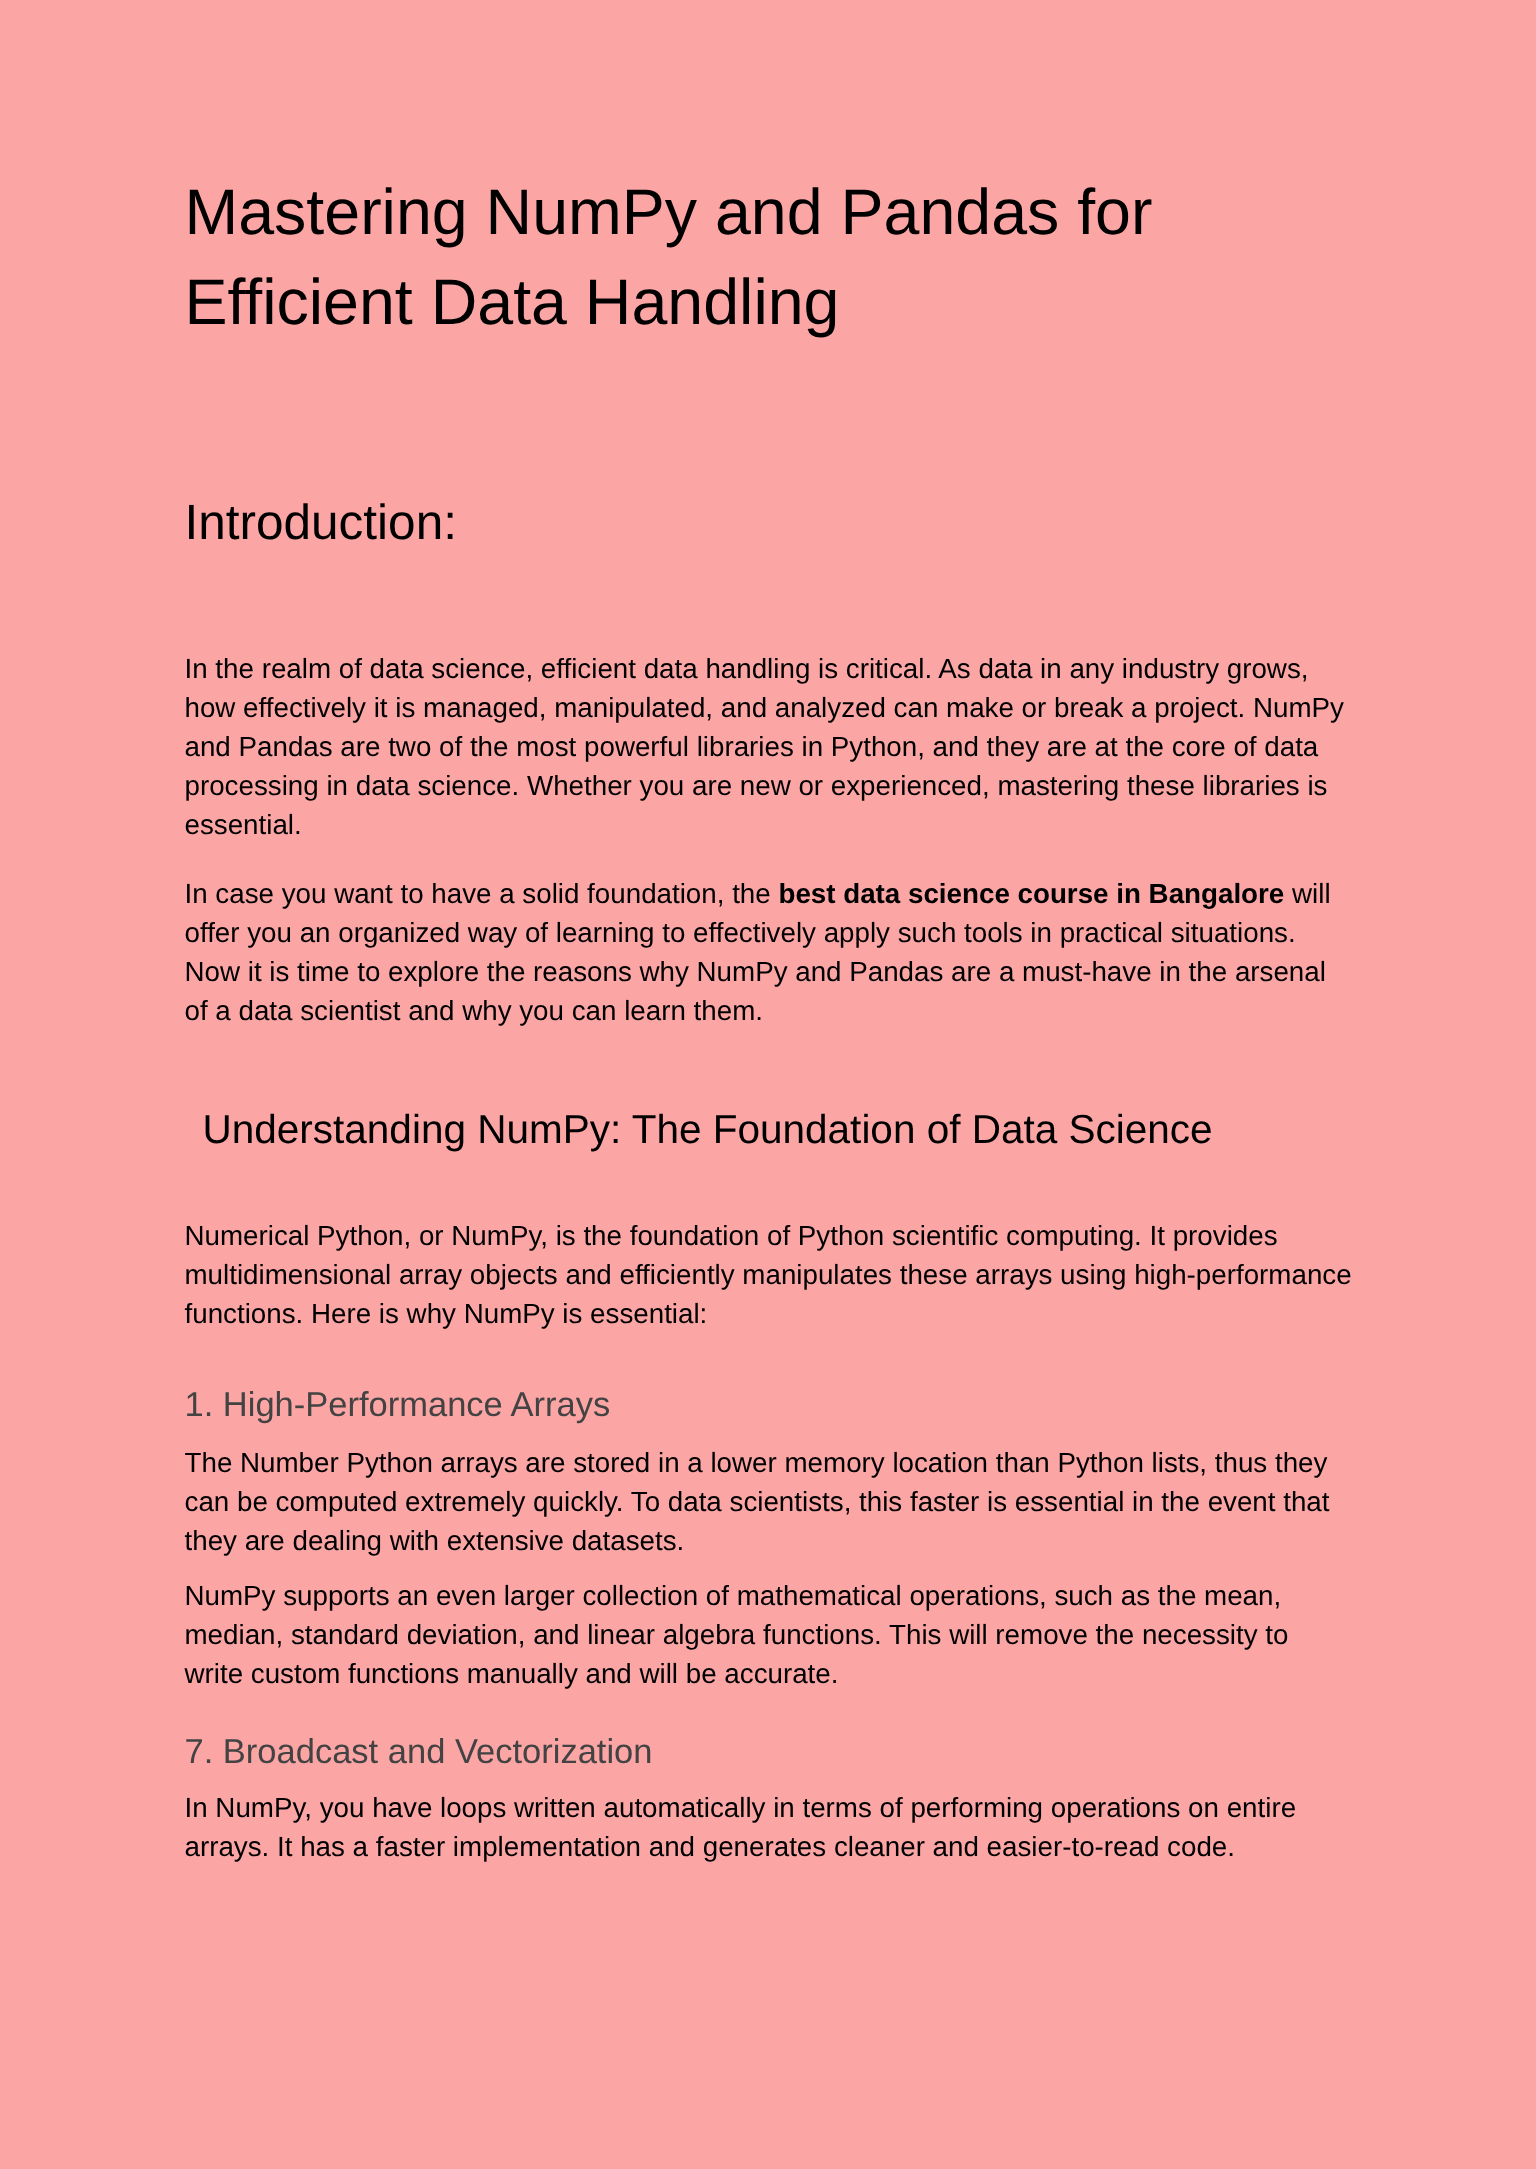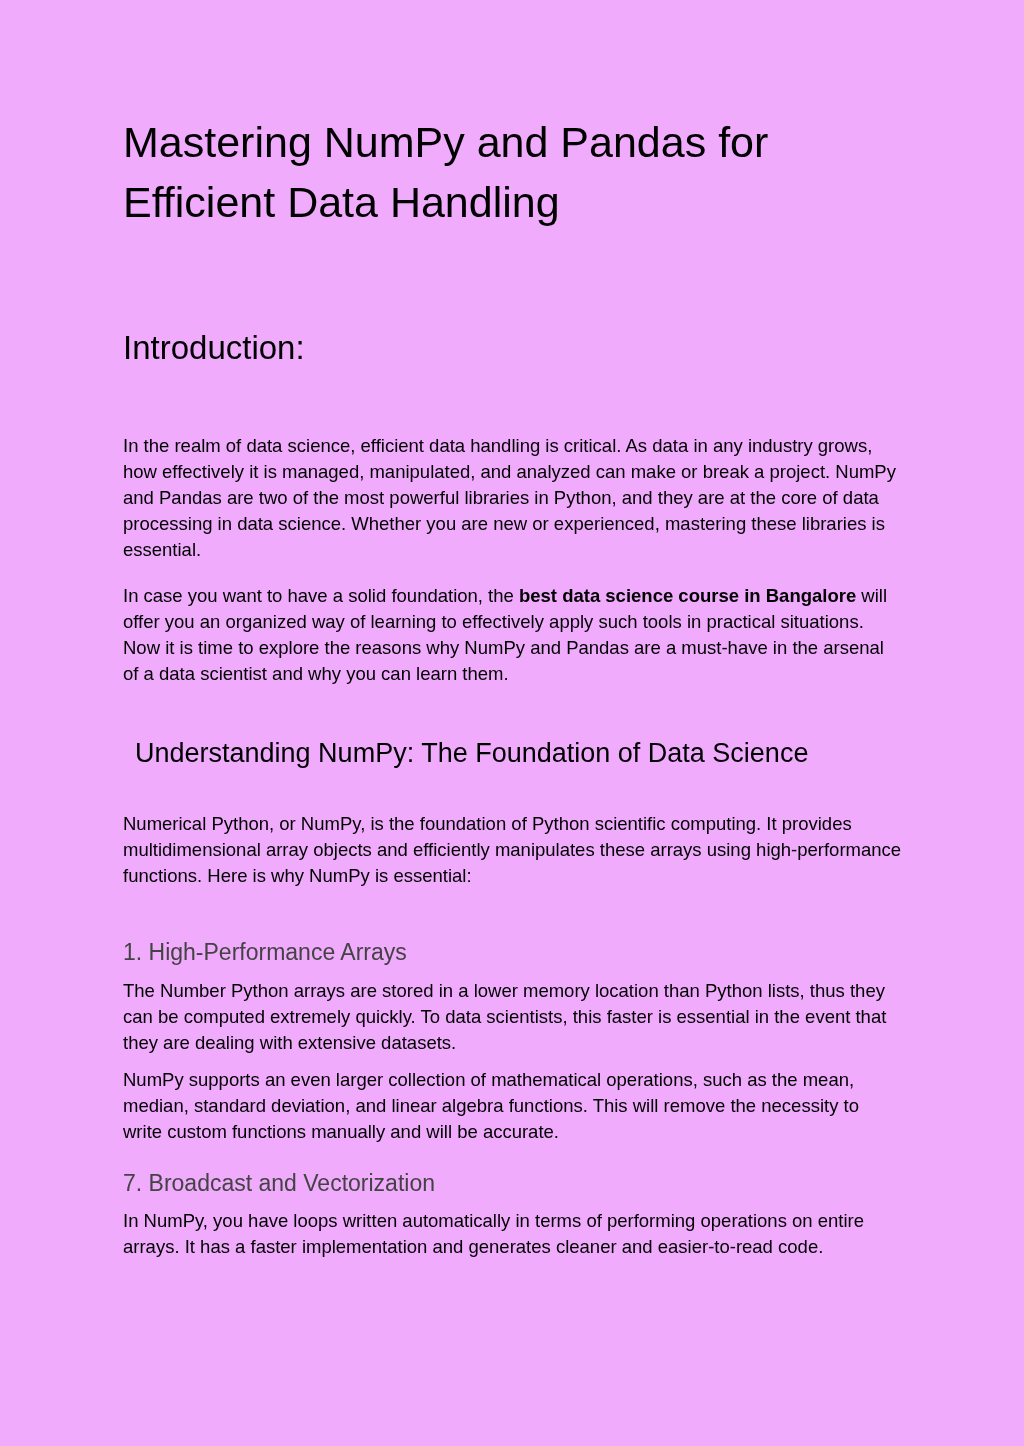--- a/index.html
+++ b/index.html
@@ -1,20 +1,20 @@
 <!DOCTYPE html>
 <html><head>
 <meta charset="utf-8">
 <style>
   * { box-sizing: border-box; }
   html, body { margin: 0; padding: 0; background: #ffffff; }
   .page {
     width: 1024px;
     height: 1446px;
-    background: #f0abfc;
+    background: #fca5a5;
     padding: 112px 121px 0 123px;
     overflow: hidden;
     font-family: "Liberation Sans", "DejaVu Sans", sans-serif;
     color: #000000;
     -webkit-font-smoothing: antialiased;
   }
   .doc-title {
     font-size: 43px;
     line-height: 60px;
     font-weight: 400;
@@ -45,21 +45,21 @@
   .body-para {
     font-size: 18.5px;
     line-height: 26px;
     margin: 0;
     color: #000000;
   }
   .para-1 { margin-top: 65px; }
   .para-2 { margin-top: 20px; }
   .lead-para { margin-top: 41px; }
   .sub-body { margin-top: 11px; }
-  .subsection-first .h3-heading { margin-top: 49px; }
+  .subsection-first .h3-heading { margin-top: 33px; }
   .subsection-first .sub-body { margin-top: 12px; }
   .bold-inline { font-weight: 700; }
 </style>
 </head>
 <body>
 
 <div class="page">
 
   <h1 class="doc-title">Mastering NumPy and Pandas for Efficient Data Handling</h1>
 

